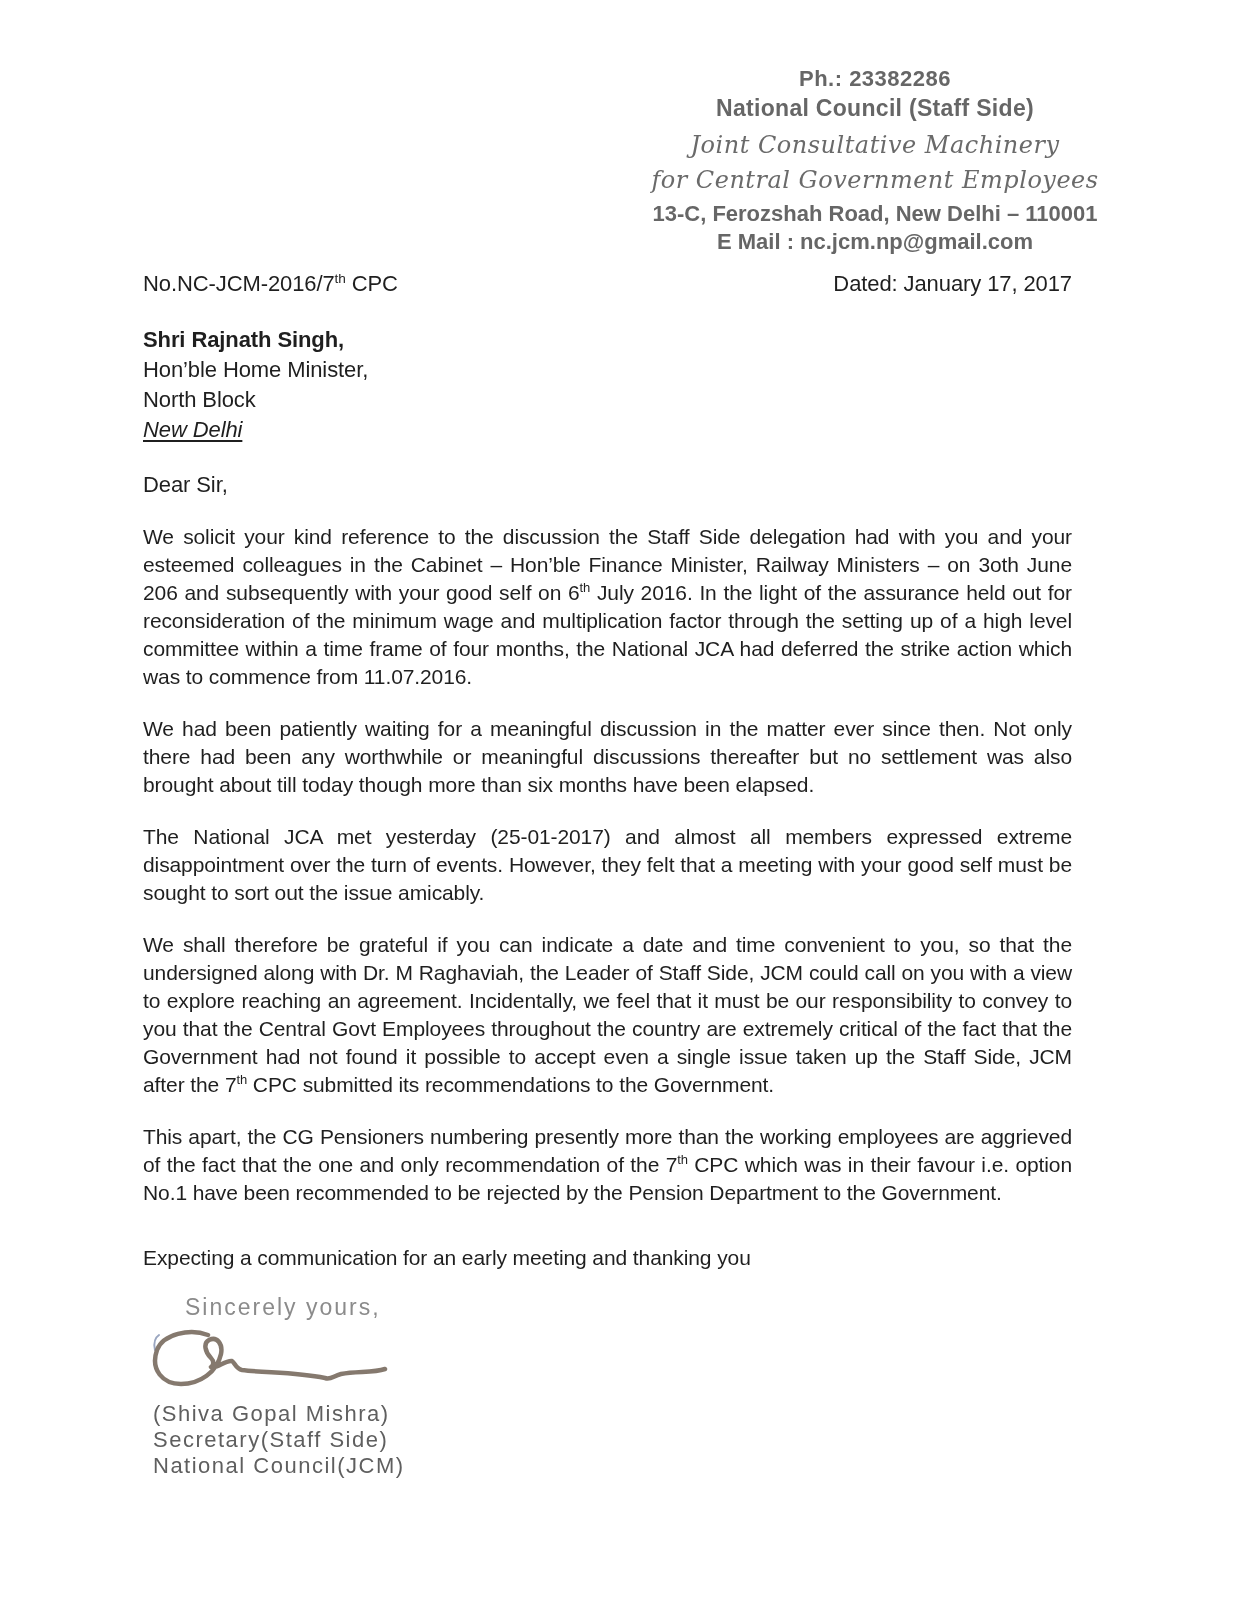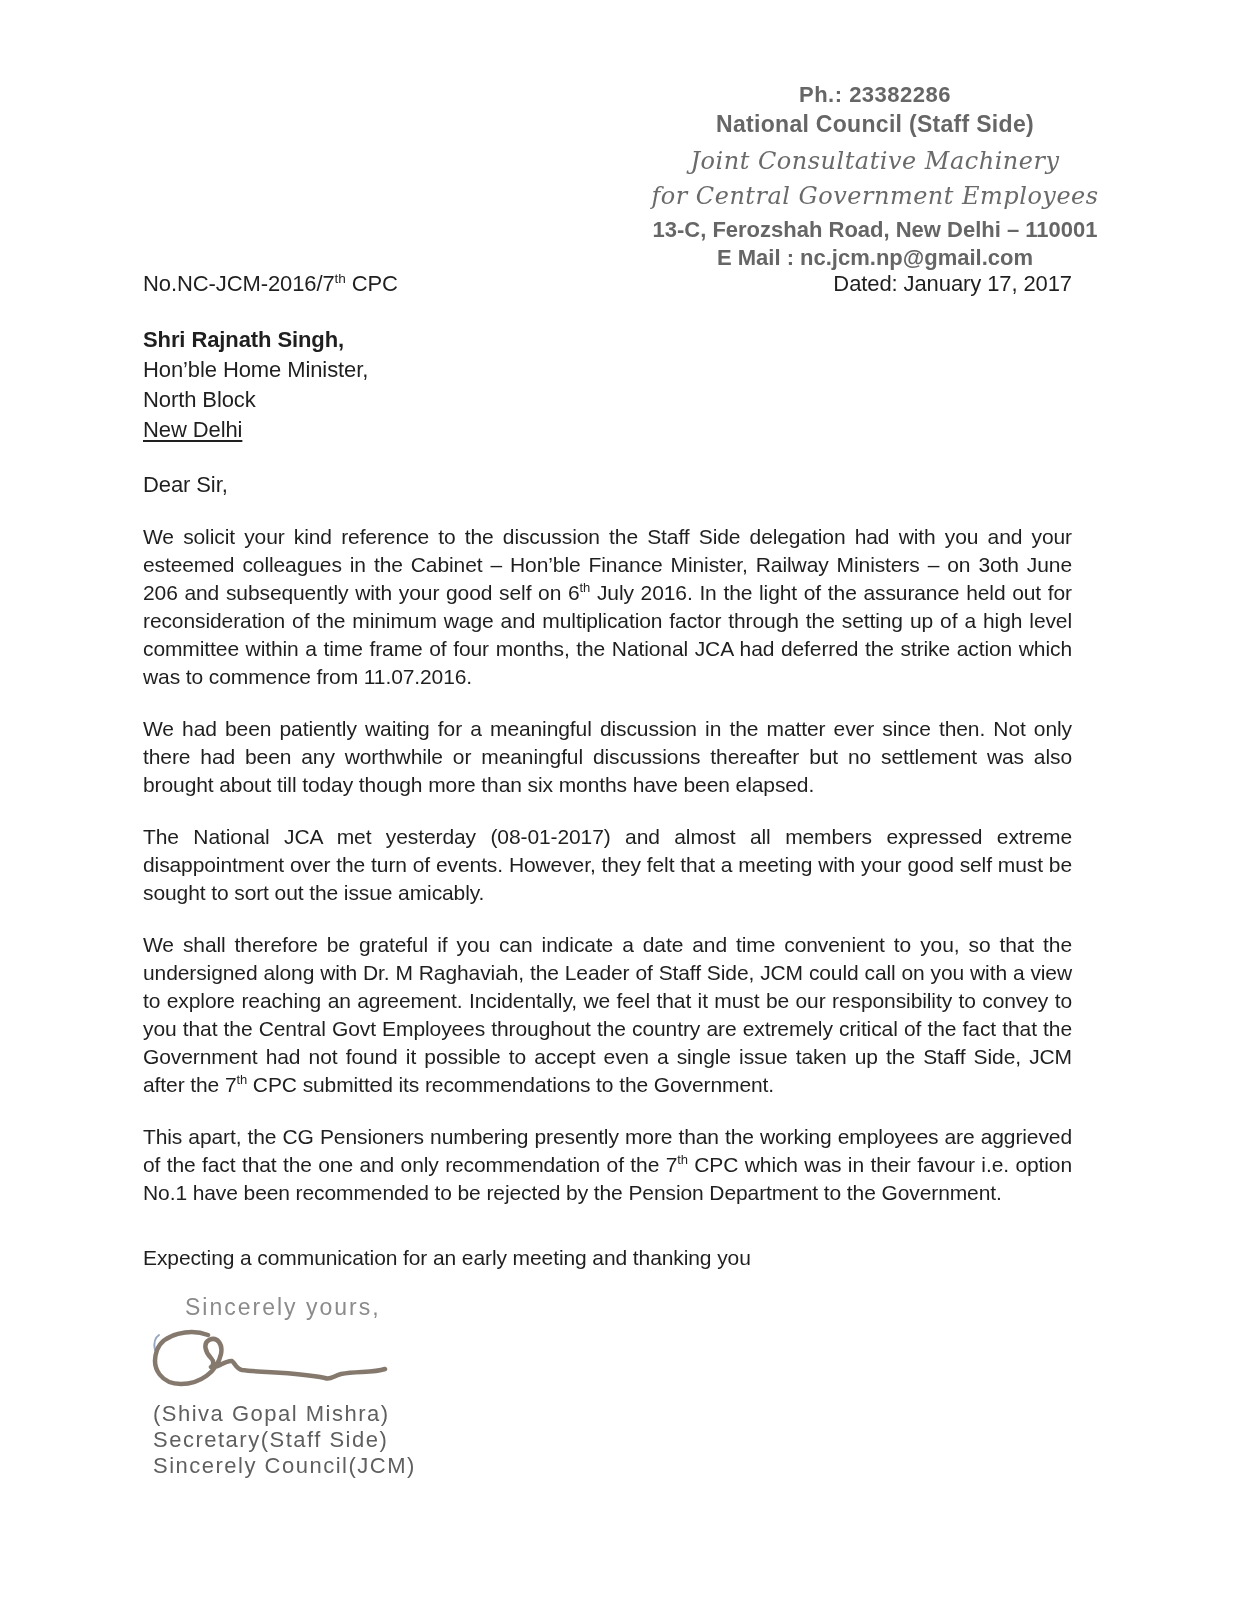--- a/index.html
+++ b/index.html
@@ -33,21 +33,21 @@
   }
   .sender-title {
     margin-top: 6px;
     font-size: 21px;
     color: #767676;
     letter-spacing: 0.5px;
   }
 
   .lh-right {
     position: absolute;
-    top: 82px;
+    top: 66px;
     left: 625px;
     width: 500px;
     text-align: center;
     color: #666666;
   }
   .lh-phone  { font-size: 22px; font-weight: 600; letter-spacing: 0.5px; }
   .lh-org    { font-size: 23px; font-weight: 600; margin-top: 3px; letter-spacing: 0.3px; }
   .lh-script {
     font-family: "DejaVu Serif", serif;
     font-style: italic;
@@ -80,20 +80,21 @@
   }
   sup { font-size: 0.62em; vertical-align: super; line-height: 0; }
 
   .recipient { margin-top: 27px; font-size: 22px; line-height: 30px; }
   .recipient-name { font-weight: bold; }
   .recipient-city {
     display: inline-block;
     text-decoration: underline;
     text-decoration-thickness: 2px;
     text-underline-offset: 3px;
+    font-style: italic;
   }
 
   .salutation { margin-top: 26px; font-size: 22px; }
 
   .para { margin-top: 24px; text-align: justify; }
   .closing-line { margin-top: 37px; }
 
   
   .sig-block {
     position: absolute;
@@ -145,21 +146,21 @@
       <div class="recipient-name">Shri Rajnath Singh,</div>
       <div>Hon’ble Home Minister,</div>
       <div>North Block</div>
       <div><span class="recipient-city">New Delhi</span></div>
     </div>
 
     <div class="salutation">Dear Sir,</div>
 
     <p class="para">We solicit your kind reference to the discussion the Staff Side delegation had with you and your esteemed colleagues in the Cabinet – Hon’ble Finance Minister, Railway Ministers – on 3oth June 206 and subsequently with your good self on 6<sup>th</sup> July 2016. In the light of the assurance held out for reconsideration of the minimum wage and multiplication factor through the setting up of a high level committee within a time frame of four months, the National JCA had deferred the strike action which was to commence from 11.07.2016.</p>
     <p class="para">We had been patiently waiting for a meaningful discussion in the matter ever since then. Not only there had been any worthwhile or meaningful discussions thereafter but no settlement was also brought about till today though more than six months have been elapsed.</p>
-    <p class="para">The National JCA met yesterday (08-01-2017) and almost all members expressed extreme disappointment over the turn of events. However, they felt that a meeting with your good self must be sought to sort out the issue amicably.</p>
+    <p class="para">The National JCA met yesterday (25-01-2017) and almost all members expressed extreme disappointment over the turn of events. However, they felt that a meeting with your good self must be sought to sort out the issue amicably.</p>
     <p class="para">We shall therefore be grateful if you can indicate a date and time convenient to you, so that the undersigned along with Dr. M Raghaviah, the Leader of Staff Side, JCM could call on you with a view to explore reaching an agreement. Incidentally, we feel that it must be our responsibility to convey to you that the Central Govt Employees throughout the country are extremely critical of the fact that the Government had not found it possible to accept even a single issue taken up the Staff Side, JCM after the 7<sup>th</sup> CPC submitted its recommendations to the Government.</p>
     <p class="para">This apart, the CG Pensioners numbering presently more than the working employees are aggrieved of the fact that the one and only recommendation of the 7<sup>th</sup> CPC which was in their favour  i.e. option No.1 have been recommended to be rejected by the Pension Department to the Government.</p>
     <p class="para closing-line">Expecting a communication for an early meeting and thanking you</p>
 
   </div>
 
   <div class="sig-block">
     <div class="valediction">Sincerely yours,</div>
 
     <svg class="signature-svg" width="260" height="70" viewBox="0 0 260 70" fill="none" xmlns="http://www.w3.org/2000/svg">
@@ -174,17 +175,17 @@
                C 72 44, 80 35, 87 36
                C 90 38, 91 44, 97 45
                C 120 48, 150 47, 180 53
                C 186 55, 188 51, 196 49
                C 212 46, 228 48, 240 44" stroke="#85796e" stroke-width="4.5" stroke-linecap="round" stroke-linejoin="round" fill="none"></path>
     </svg>
 
     <div class="sig-names">
       <div>(Shiva Gopal Mishra)</div>
       <div>Secretary(Staff Side)</div>
-      <div>Sincerely Council(JCM)</div>
+      <div>National Council(JCM)</div>
     </div>
   </div>
 
 </div>
 
 </body></html>

